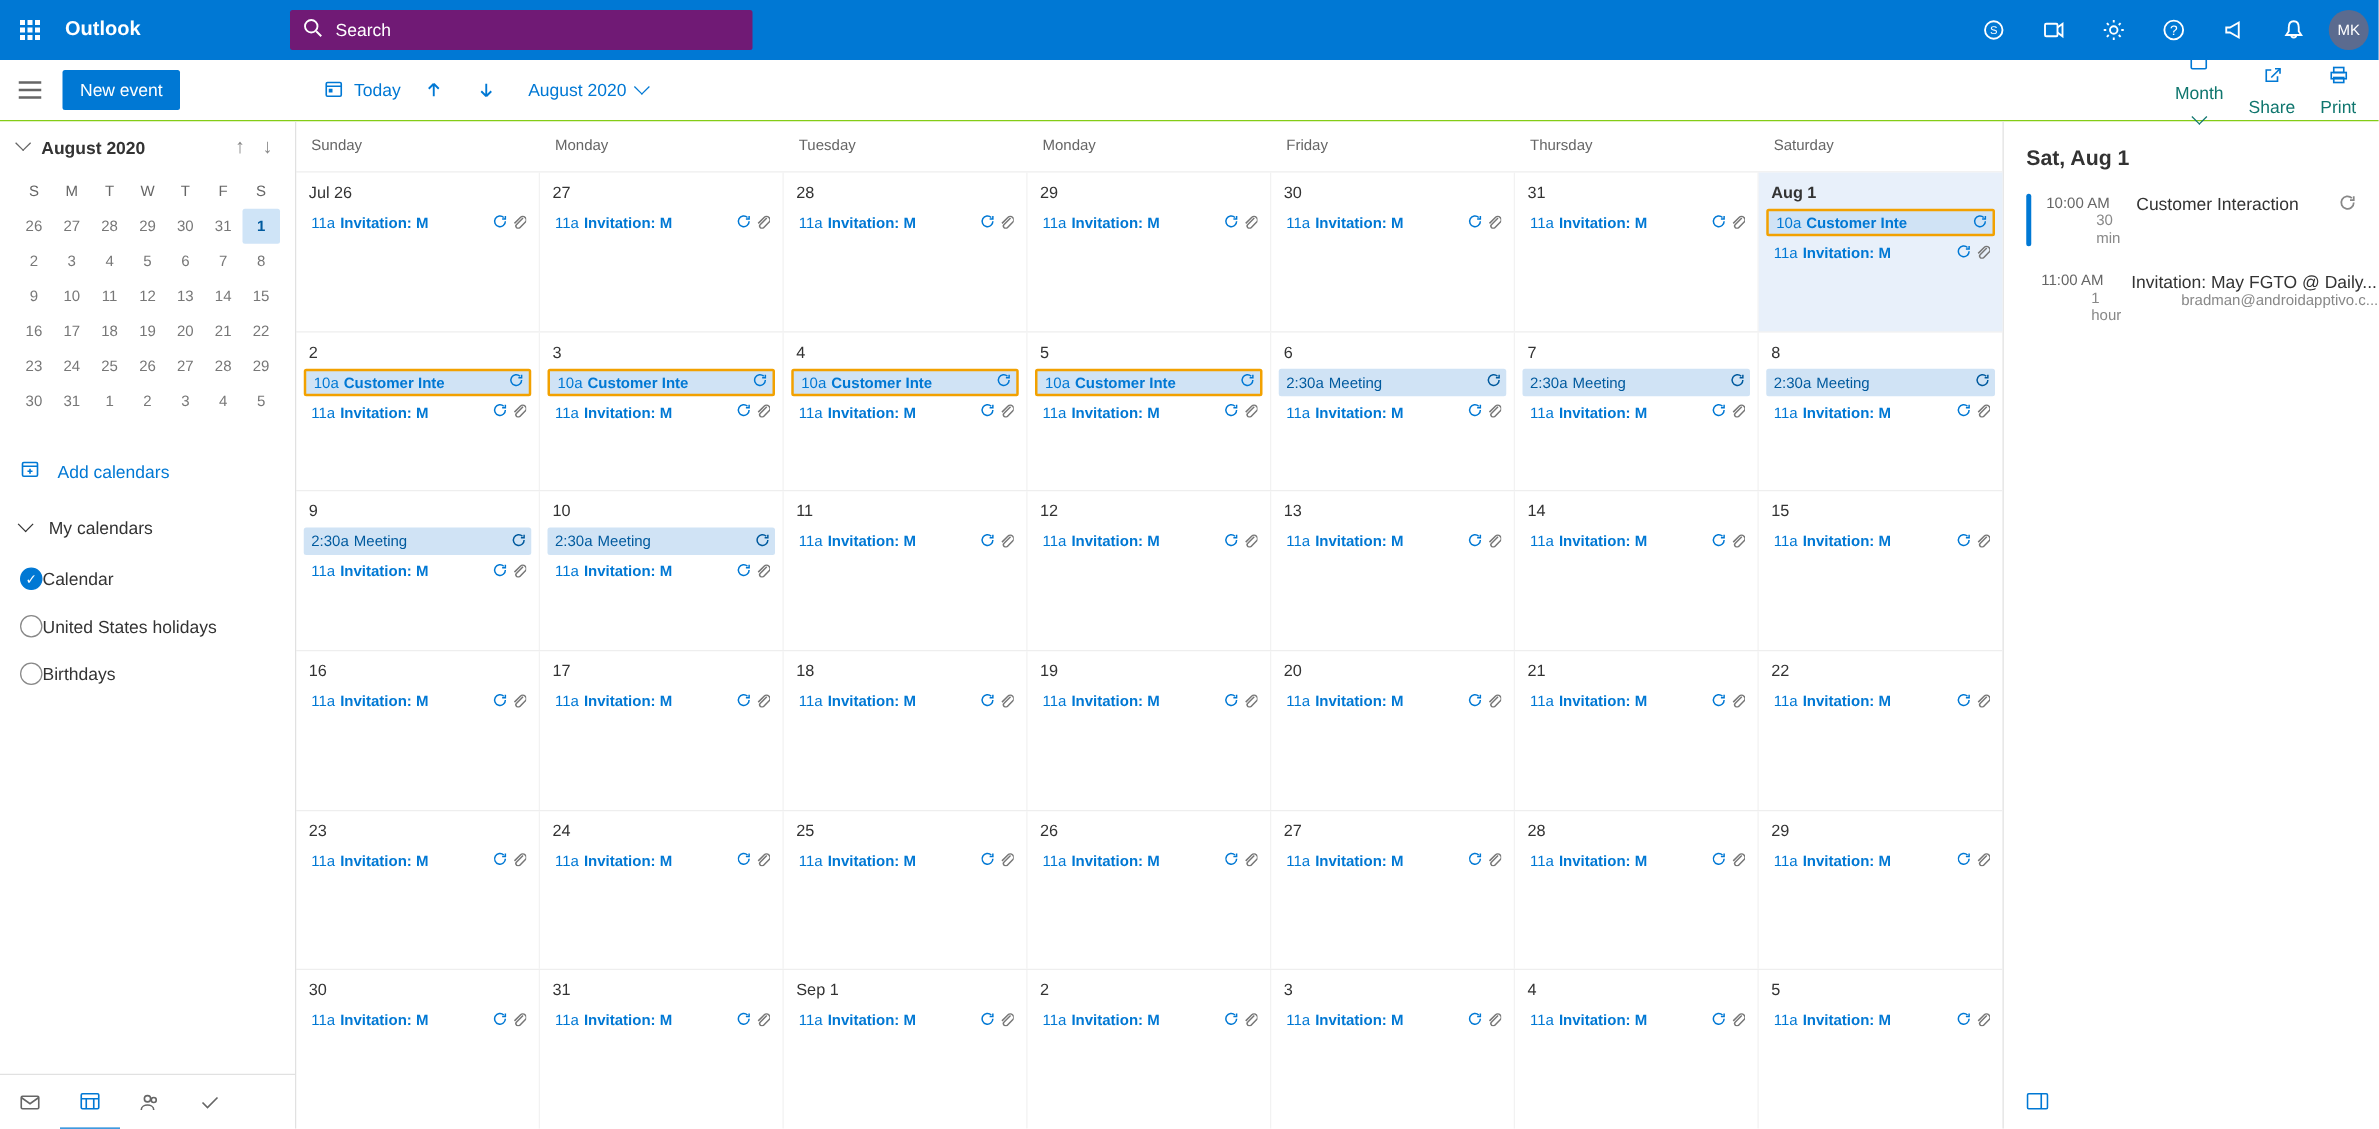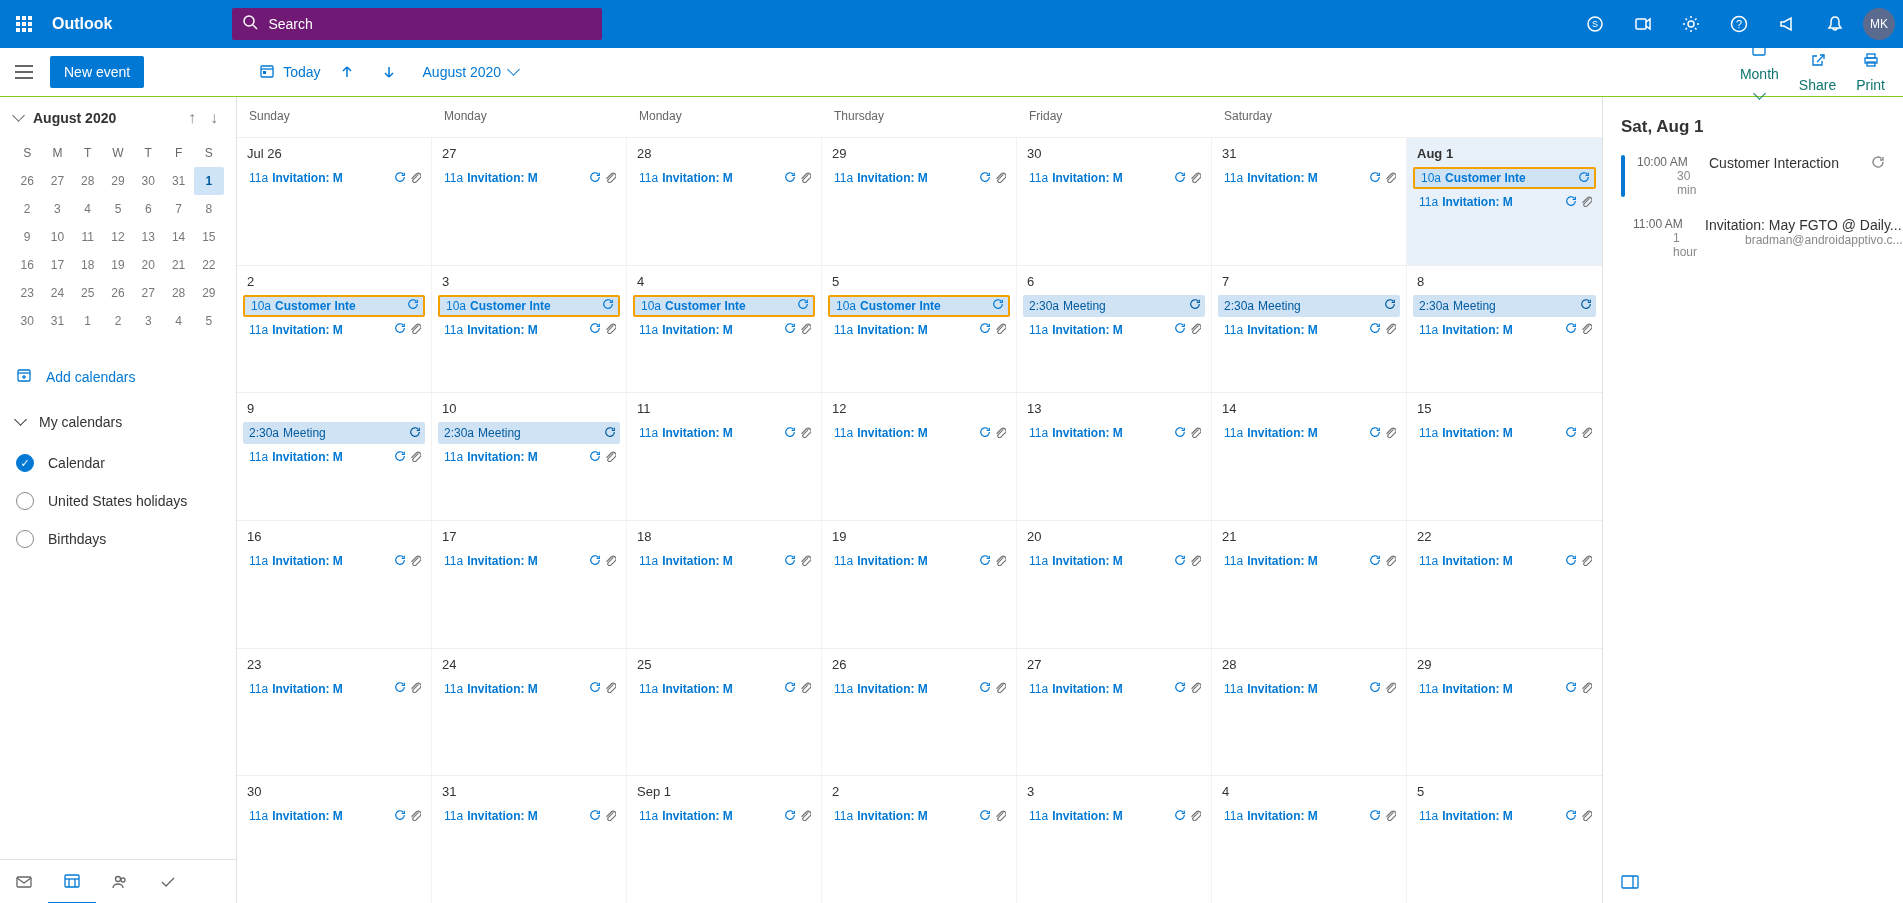--- a/index.html
+++ b/index.html
@@ -43,21 +43,21 @@
   .mini-header .lbl { font-weight:600; font-size:14px; }
   .mini-header .arrows { margin-left:auto; display:flex; gap:6px; color:#888; }
   .mini-header .arrows span { cursor:pointer; padding:2px 4px; }
   .mini-grid { padding:0 12px; }
   .mini-row { display:grid; grid-template-columns:repeat(7,1fr); }
   .mini-cell { height:28px; display:flex; align-items:center; justify-content:center; font-size:12px; color:#777; cursor:pointer; border-radius:2px; }
   .mini-cell.dow { color:#666; font-weight:400; cursor:default; }
   .mini-cell.selected { background:#cfe4f7; color:#005a9e; font-weight:600; }
   .add-cal { display:flex; align-items:center; gap:14px; padding:14px 16px; color:#0078d4; font-size:14px; cursor:pointer; margin-top:18px; }
   .group-header { display:flex; align-items:center; gap:14px; padding:14px 16px; font-size:14px; font-weight:400; cursor:pointer; color:#333; }
-  .cal-item { display:flex; align-items:center; gap:14px; padding:10px 16px 10px 16px; font-size:14px; cursor:pointer; }
+  .cal-item { display:flex; align-items:center; padding:10px 16px 10px 16px; font-size:14px; cursor:pointer; }
   .cal-radio { width:18px; height:18px; border-radius:50%; border:1px solid #888; display:flex; align-items:center; justify-content:center; }
   .cal-radio.checked { background:#0078d4; border-color:#0078d4; }
   .cal-radio.checked::after { content:"✓"; color:#fff; font-size:11px; }
   .rail-bottom { margin-top:auto; height:44px; border-top:1px solid #e1e1e1; display:flex; align-items:center; }
   .rail-bottom .ricon { width:48px; height:44px; display:flex; align-items:center; justify-content:center; cursor:pointer; color:#666; }
   .rail-bottom .ricon.active { border-bottom:2px solid #0078d4; color:#0078d4; }
 
   
   .cal-area { flex:1; display:flex; }
   .month-grid { flex:1; display:flex; flex-direction:column; border-right:1px solid #e1e1e1; }
@@ -363,23 +363,24 @@
         </div>
     </div>
   </div>
 
   <div class="cal-area">
 
     <div class="month-grid">
       <div class="dow-row" id="dow-row">
           <div class="dow-cell">Sunday</div>
           <div class="dow-cell">Monday</div>
+          <div class="dow-cell">Tuesday</div>
           <div class="dow-cell">Monday</div>
+          <div class="dow-cell">Friday</div>
           <div class="dow-cell">Thursday</div>
-          <div class="dow-cell">Friday</div>
           <div class="dow-cell">Saturday</div>
         </div>
       <div class="weeks" id="weeks">
           <div class="week">
             <div class="day">
               <div class="num">Jul 26</div>
               <div class="event ev-inv">
                 <span class="t">11a</span>
                 <span class="title">Invitation: M</span>
                 <span class="ev-icons">

